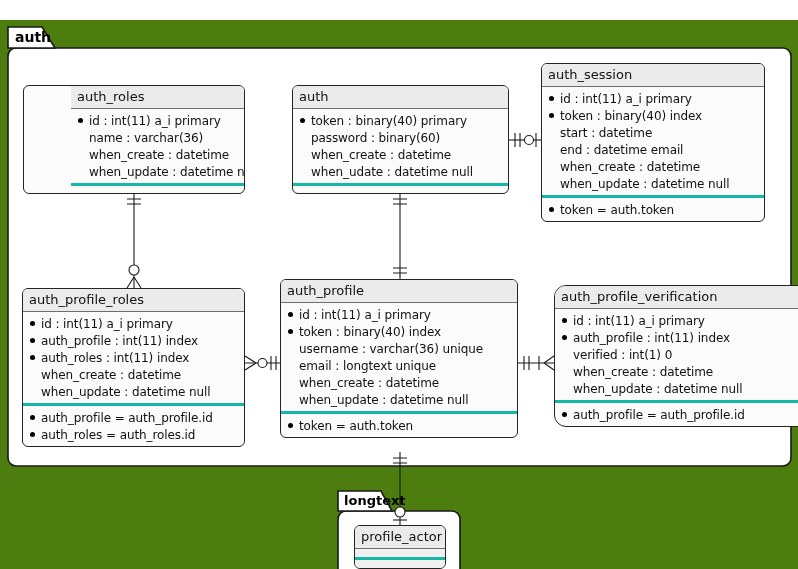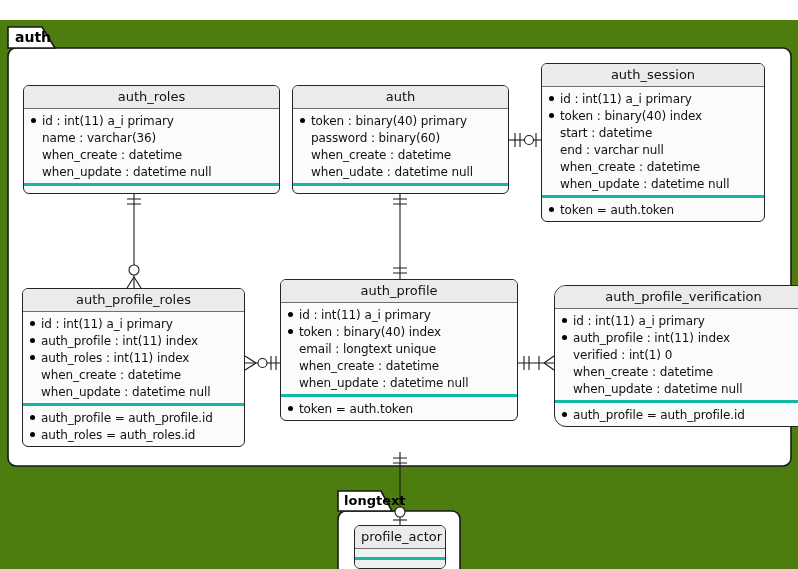--- a/index.html
+++ b/index.html
@@ -16,39 +16,39 @@
   }
   #pkg-auth-label{left:15px;top:9px;font-size:14px;}
   #pkg-profile-label{left:344px;top:473px;font-size:13px;}
 
   .entity{
     position:absolute;z-index:2;background:#FBFBFB;
     border:1.5px solid #242424;border-radius:6px;
     box-sizing:border-box;overflow:hidden;
   }
   .entity .title{
-    background:#EBEBEB;text-align:center;font-size:13px;
+    background:#EBEBEB;text-align:left;font-size:13px;
     padding:3px 6px 4px 6px;border-bottom:1px solid #6e6e6e;
     white-space:nowrap;
   }
   .entity .rows{padding:3px 5px 3px 4px;text-align:center;}
   .entity .rows.empty{min-height:7px;padding:0;}
   .entity .constraints{border-top:3px solid #14b8a6;}
   .row{
     display:flex;align-items:center;height:17px;
     font-size:12px;white-space:nowrap;letter-spacing:-0.1px;
   }
   .bullet{
     width:5px;height:5px;border-radius:50%;background:#000;
     margin:0 6px 0 3px;flex:none;
   }
   .bullet.nob{visibility:hidden;}
 
   
-  .e-auth_roles{left:23px;top:65px;width:257px;}
+  .e-auth_roles{left:23px;top:65px;width:222px;padding-left:47px;}
   .e-auth{left:292px;top:65px;width:217px;}
   .e-auth_session{left:541px;top:43px;width:224px;}
   .e-auth_profile_roles{left:22px;top:268px;width:223px;}
   .e-auth_profile{left:280px;top:259px;width:238px;}
   .e-auth_profile_verification{left:554px;top:265px;width:259px;border-radius:12px;}
   .e-profile_actor{left:354px;top:505px;width:92px;background:#F4F4F4;}
   .e-profile_actor .rows.empty{min-height:8px;background:#F0F0F0;}
 </style>
 </head>
 <body>
@@ -191,21 +191,21 @@
           <div class="row">
             <span class="bullet"></span>
             <span>token : binary(40) index</span>
           </div>
           <div class="row">
             <span class="bullet nob"></span>
             <span>start : datetime</span>
           </div>
           <div class="row">
             <span class="bullet nob"></span>
-            <span>end : varchar null</span>
+            <span>end : datetime email</span>
           </div>
           <div class="row">
             <span class="bullet nob"></span>
             <span>when_create : datetime</span>
           </div>
           <div class="row">
             <span class="bullet nob"></span>
             <span>when_update : datetime null</span>
           </div>
         </div>
@@ -254,20 +254,24 @@
       <div class="entity e-auth_profile">
         <div class="title">auth_profile</div>
         <div class="rows fields">
           <div class="row">
             <span class="bullet"></span>
             <span>id : int(11) a_i primary</span>
           </div>
           <div class="row">
             <span class="bullet"></span>
             <span>token : binary(40) index</span>
+          </div>
+          <div class="row">
+            <span class="bullet nob"></span>
+            <span>username : varchar(36) unique</span>
           </div>
           <div class="row">
             <span class="bullet nob"></span>
             <span>email : longtext unique</span>
           </div>
           <div class="row">
             <span class="bullet nob"></span>
             <span>when_create : datetime</span>
           </div>
           <div class="row">

